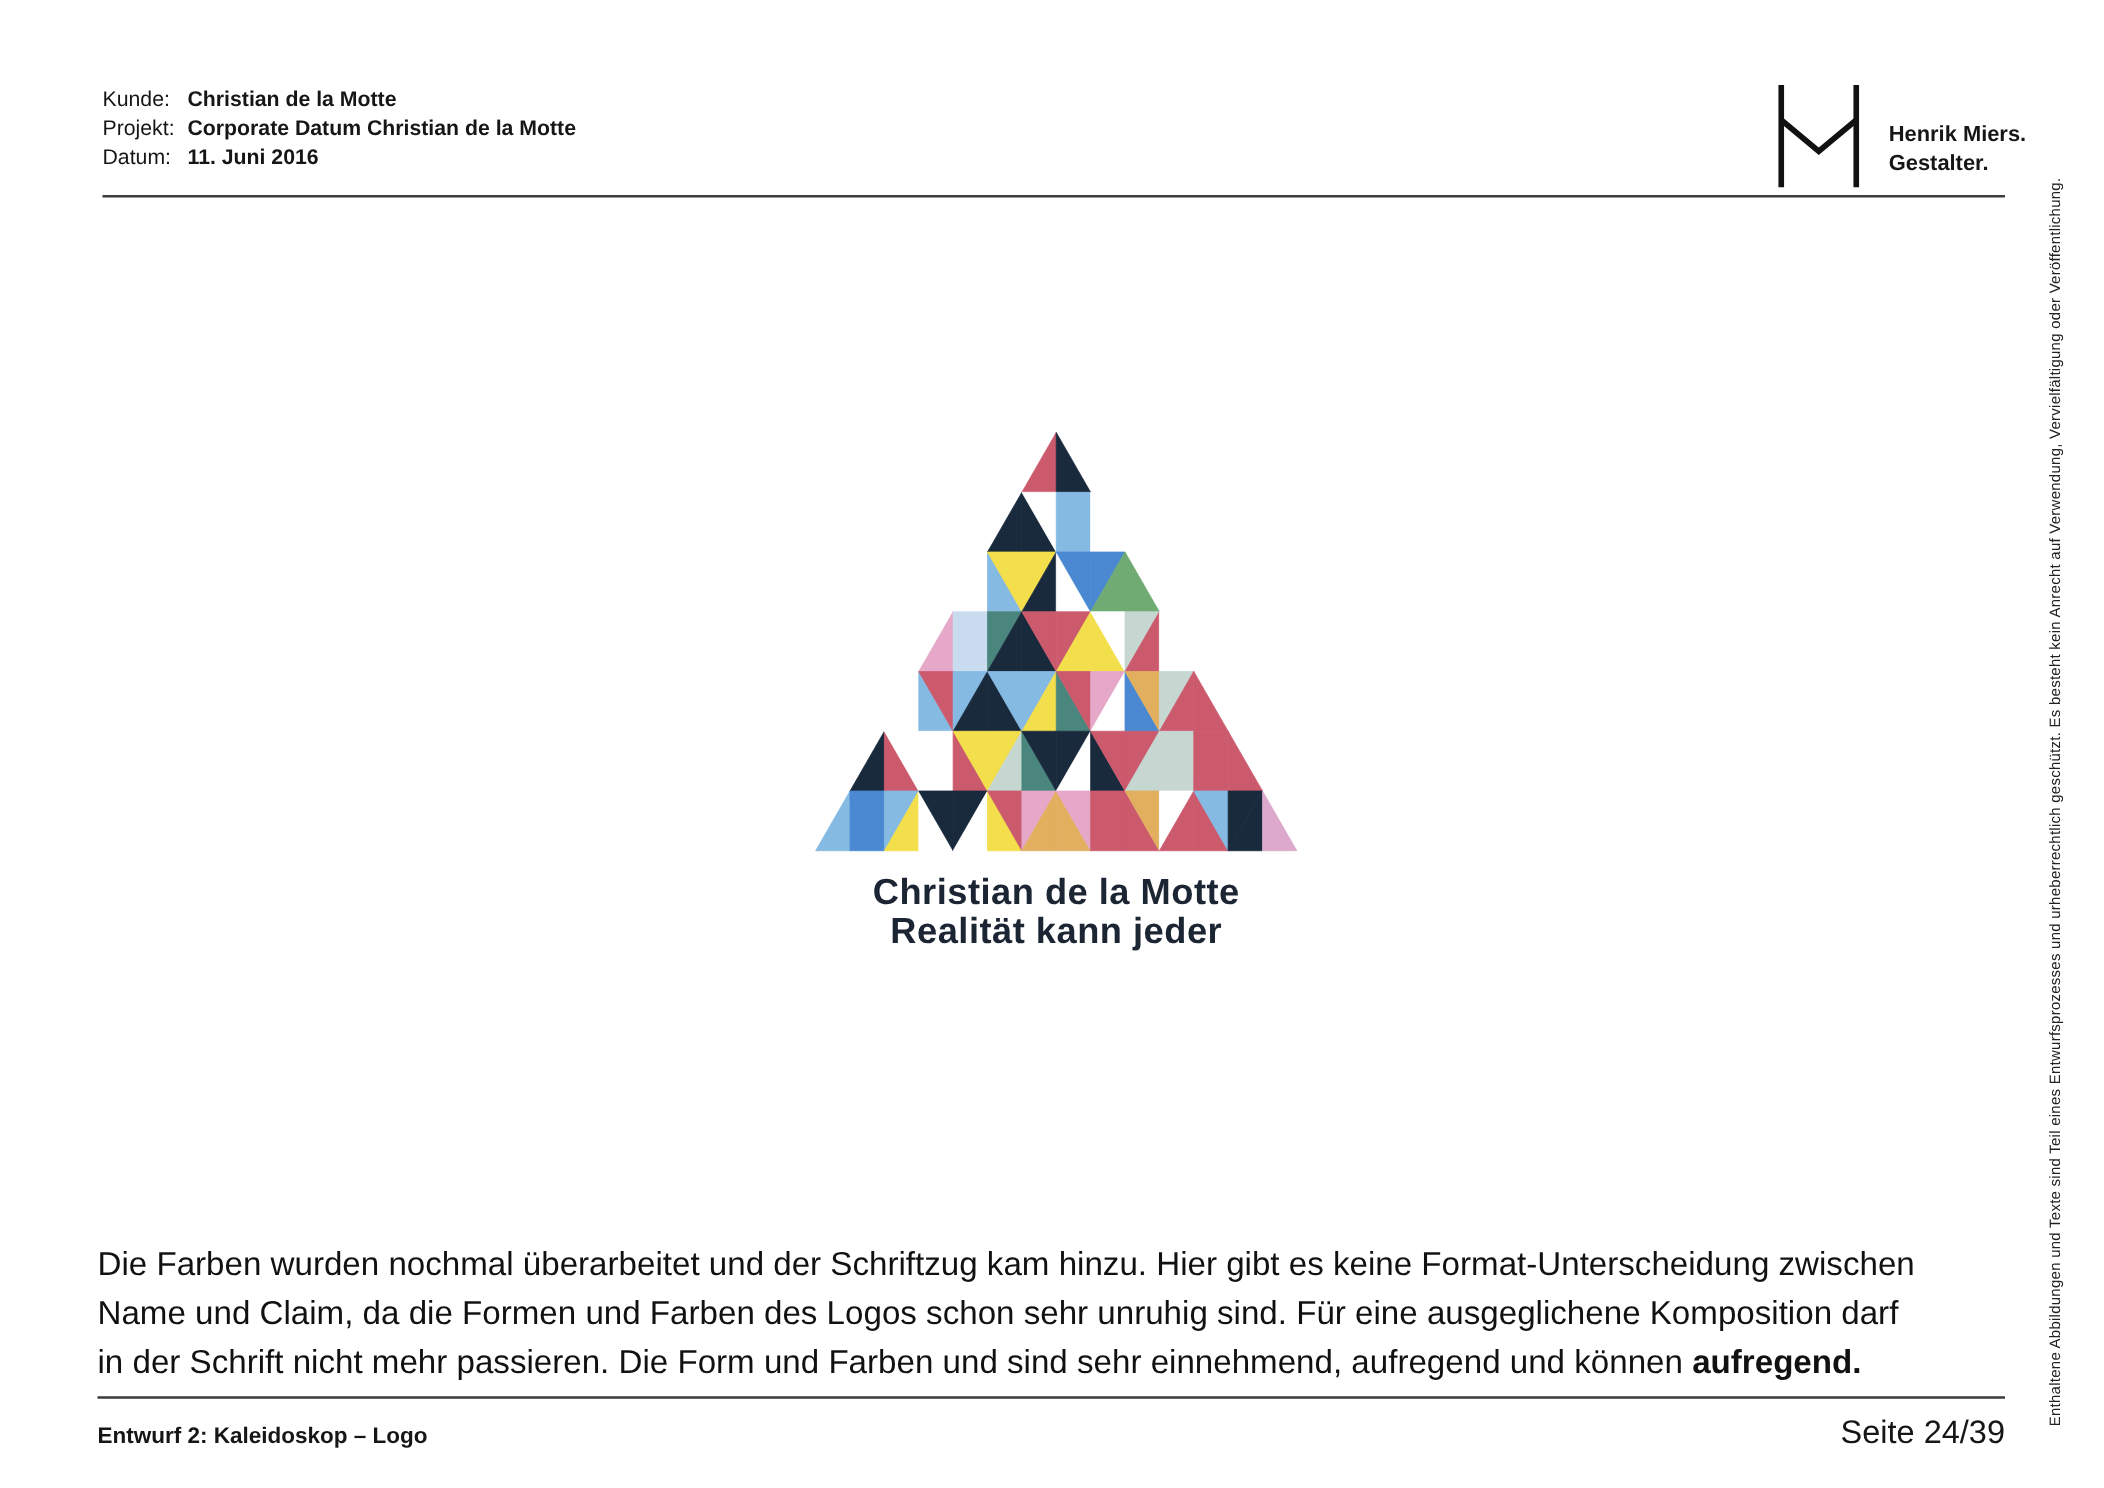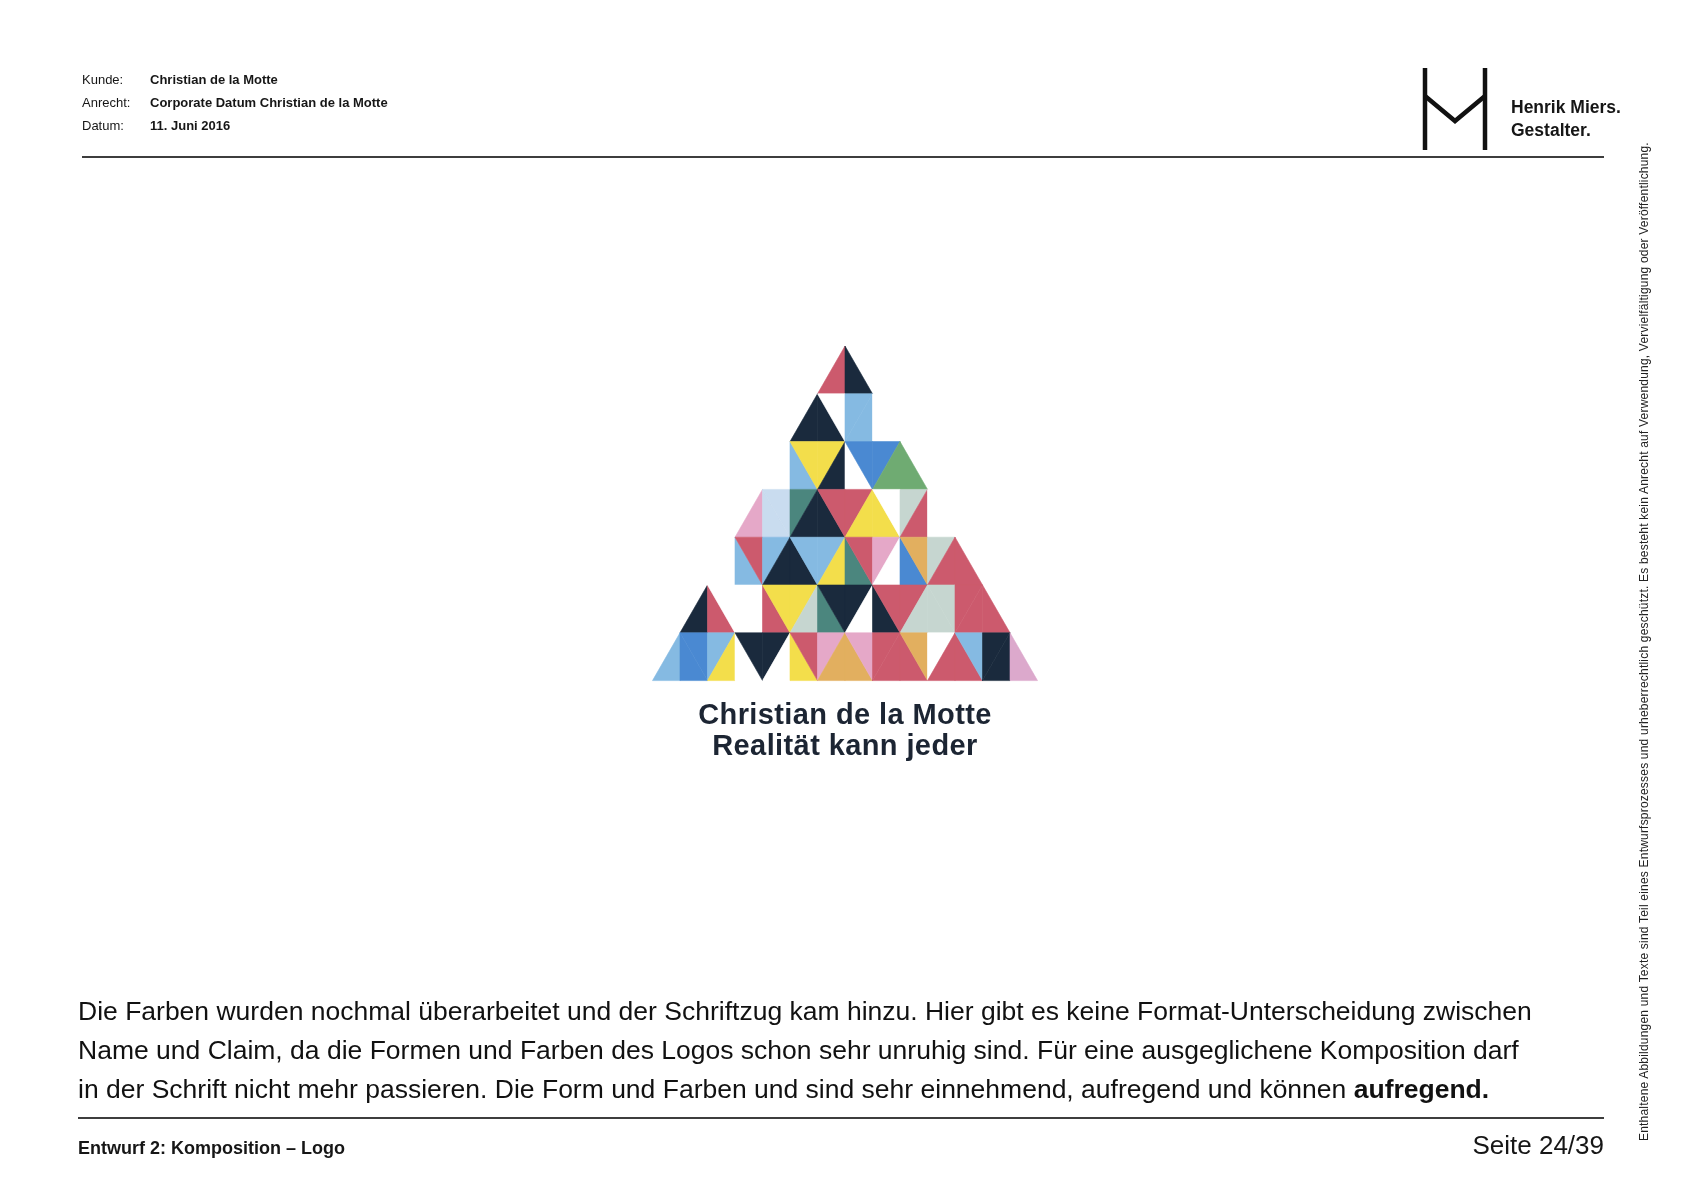--- a/index.html
+++ b/index.html
@@ -8,21 +8,21 @@
     position: relative;
     background: #ffffff;
     font-family: "Liberation Sans", sans-serif;
     color: #111;
     overflow: hidden;
   }
 
   
   .project-info {
     position: absolute; left: 82px; top: 68px;
-    font-size: 13px; line-height: 23px; color: #161616;
+    font-size: 17px; line-height: 23px; color: #161616;
   }
   .project-info .row { display: flex; }
   .project-info .lbl { width: 68px; font-weight: normal; }
   .project-info .val { font-weight: bold; }
 
   .brand { position: absolute; left: 1421px; top: 68px; display: flex; }
   .brand-glyph { width: 68px; height: 82px; }
   .brand-text {
     margin-left: 22px; margin-top: 28px;
     font-size: 17.5px; font-weight: bold; line-height: 23px; color: #161616;
@@ -72,21 +72,21 @@
 </style>
 </head>
 <body>
 
 <div class="project-info">
   <div class="row">
     <span class="lbl">Kunde:</span>
     <span class="val">Christian de la Motte</span>
   </div>
   <div class="row">
-    <span class="lbl">Anrecht:</span>
+    <span class="lbl">Projekt:</span>
     <span class="val">Corporate Datum Christian de la Motte</span>
   </div>
   <div class="row">
     <span class="lbl">Datum:</span>
     <span class="val">11. Juni 2016</span>
   </div>
 </div>
 
 <div class="brand">
   <svg class="brand-glyph" viewBox="0 0 68 82" fill="none" stroke="#111111" stroke-width="4.5">
@@ -207,17 +207,17 @@
     <div>Christian de la Motte</div>
     <div>Realität kann jeder</div>
   </div>
 </div>
 
 <p class="body-copy"><span>Die Farben wurden nochmal überarbeitet und der Schriftzug kam hinzu. Hier gibt es keine Format-Unterscheidung zwischen Name und Claim, da die Formen und Farben des Logos schon sehr unruhig sind. Für eine ausgeglichene Komposition darf in der Schrift nicht mehr passieren. Die Form und Farben und sind sehr einnehmend, aufregend und können </span><b>aufregend.</b></p>
 
 <div class="rule-bottom"></div>
 
 <div class="footer">
-  <span class="footer-left">Entwurf 2: Komposition – Logo</span>
+  <span class="footer-left">Entwurf 2: Kaleidoskop – Logo</span>
   <span class="footer-right">Seite 24/39</span>
 </div>
 
 <div class="side-note">Enthaltene Abbildungen und Texte sind Teil eines Entwurfsprozesses und urheberrechtlich geschützt. Es besteht kein Anrecht auf Verwendung, Vervielfältigung oder Veröffentlichung.</div>
 
 </body></html>

